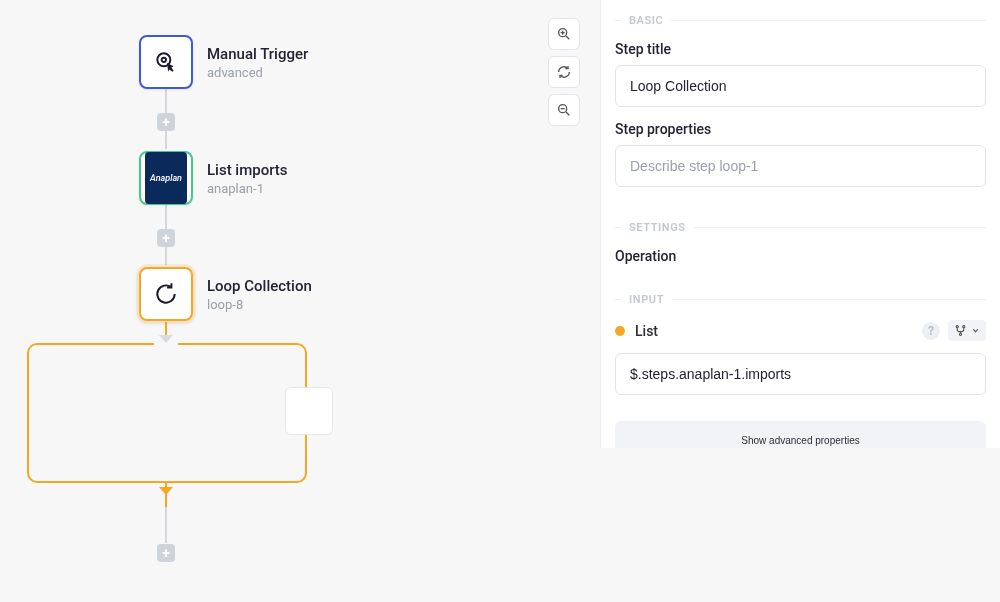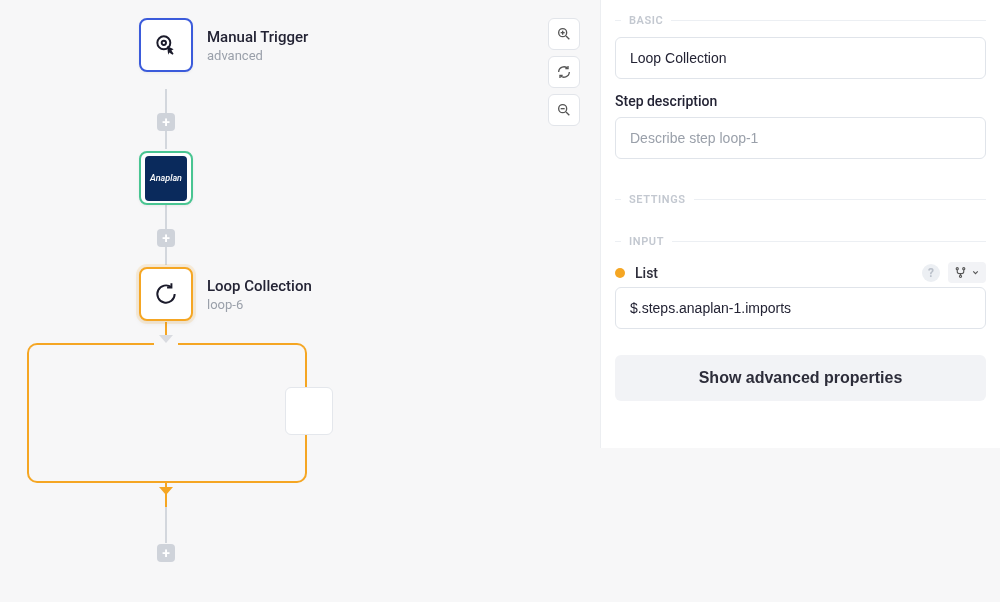--- a/index.html
+++ b/index.html
@@ -103,21 +103,21 @@
   .loop-notch {
     position:absolute;
     width:0; height:0;
     border-left:7px solid transparent;
     border-right:7px solid transparent;
     border-top:8px solid #d9dbe0;
   }
 
   
   .anaplan-logo {
-    width: 42px; height: 45px;
+    width: 42px; height: 52px;
     background: #0a2a5c;
     color: #fff;
     font-size: 9px;
     font-style: italic;
     display: flex; align-items:center; justify-content:center;
     border-radius: 4px;
     font-weight: 500;
   }
 
   
@@ -153,21 +153,21 @@
     position: absolute; right: 14px; top: 50%; transform: translateY(-50%);
     color: #232334;
   }
   .req-dot {
     width: 10px; height: 10px; border-radius: 50%;
     background: #f5a623;
     display: inline-block; margin-right: 10px;
   }
   .input-header {
     display: flex; align-items: center;
-    margin: 14px 0 4px;
+    margin: 14px 0 12px;
   }
   .input-header .spacer { flex:1; }
   .input-header .help {
     width: 18px; height: 18px; border-radius:50%;
     background: #eceff3; color:#b9bfc9;
     font-size: 12px; font-weight:700;
     display:flex; align-items:center; justify-content:center;
     margin-right: 8px;
   }
   .input-header .branch {
@@ -178,23 +178,23 @@
     font-size: 12px;
     display:flex; align-items:center; gap:4px;
   }
   .adv-btn {
     margin-top: 26px;
     width: 100%;
     background: #f2f3f6;
     border: none;
     border-radius: 6px;
     padding: 14px;
-    font-size: 16px;
+    font-size: 10px;
     color: #2d2d3a;
-    font-weight: 700;
+    font-weight: 400;
     cursor: pointer;
   }
 </style>
 </head>
 <body>
 
 <div class="canvas">
 
   <div class="zoom-stack">
     <div class="zoom-btn">
@@ -222,50 +222,54 @@
     </div>
   </div>
 
   <div class="line-v" style="left:165px; top:89px;  height:60px;"></div>
   <div class="line-v" style="left:165px; top:205px; height:60px;"></div>
   <div class="loop-line" style="left:165px; top:322px; width:2px; height:14px;"></div>
 
   <div class="add-btn" style="left:157px; top:113px;">+</div>
   <div class="add-btn" style="left:157px; top:229px;">+</div>
 
-  <div class="node" style="left:139px; top:18px;">
+  <div class="node" style="left:139px; top:35px;">
     <div class="node-box node-blue">
       <svg width="26" height="26" viewBox="0 0 24 24" fill="none" stroke="#1b1b2b" stroke-width="1.8">
         <circle cx="10" cy="10" r="6"></circle>
           <circle cx="10" cy="10" r="2"></circle>
         <path d="M13 13l6 3-2 1 2 3-1 1-3-2-1 2z" fill="#1b1b2b" stroke="none"></path>
       </svg>
     </div>
     <div class="node-text">
       <span class="node-title">Manual Trigger</span>
       <span class="node-sub">advanced</span>
     </div>
   </div>
 
   <div class="node" style="left:139px; top:151px;">
     <div class="node-box node-green">
       <div class="anaplan-logo">Anaplan</div>
     </div>
+    <div class="node-text">
+      <span class="node-title">List imports</span>
+      <span class="node-sub">anaplan-1</span>
+    </div>
   </div>
 
   <div class="node" style="left:139px; top:267px;">
     <div class="node-box node-orange">
       <svg width="26" height="26" viewBox="0 0 24 24" fill="none" stroke="#1b1b2b" stroke-width="1.8">
         <path d="M20 12a8 8 0 1 1-3-6.2"></path>
           <polyline points="17 2 17 6 13 6"></polyline>
       </svg>
     </div>
     <div class="node-text">
       <span class="node-title">Loop Collection</span>
-      <span class="node-sub">loop-6</span>
+      <span class="node-sub">loop-8</span>
     </div>
   </div>
 
   <div class="loop-notch" style="left:159px; top:335px;"></div>
 
   <div class="loop-corner" style="left:27px; top:343px; border-bottom:none; border-right:none; border-top-left-radius:10px;"></div>
 
   <div class="loop-corner" style="left:291px; top:343px; border-bottom:none; border-left:none; border-top-right-radius:10px;"></div>
 
   <div class="loop-line" style="left:41px; top:343px; height:2px; width:113px;"></div>
@@ -288,27 +292,29 @@
 
   <div class="loop-drop" style="left:285px; top:387px;"></div>
 
   <div class="line-v" style="left:165px; top:507px; height:36px;"></div>
   <div class="add-btn" style="left:157px; top:544px;">+</div>
 </div>
 
 <div class="panel">
   <div class="section-label">BASIC</div>
 
+  <div class="labrow">Step title</div>
   <input class="field" value="Loop Collection" style="">
 
-  <div class="labrow">Step description</div>
+  <div class="labrow">Step properties</div>
   <input class="field" placeholder="Describe step loop-1" style="">
 
   <div class="section-label" style="margin-top:34px;">SETTINGS</div>
 
+  <div class="labrow">Operation</div>
 
   <div class="section-label" style="margin-top:29px;">INPUT</div>
 
   <div class="input-header">
     <span class="req-dot"></span>
     <span style="font-size:14px;font-weight:500;">List</span>
     <span class="spacer"></span>
     <span class="help">?</span>
     <span class="branch">
       <svg width="13" height="13" viewBox="0 0 24 24" fill="none" stroke="currentColor" stroke-width="2">

